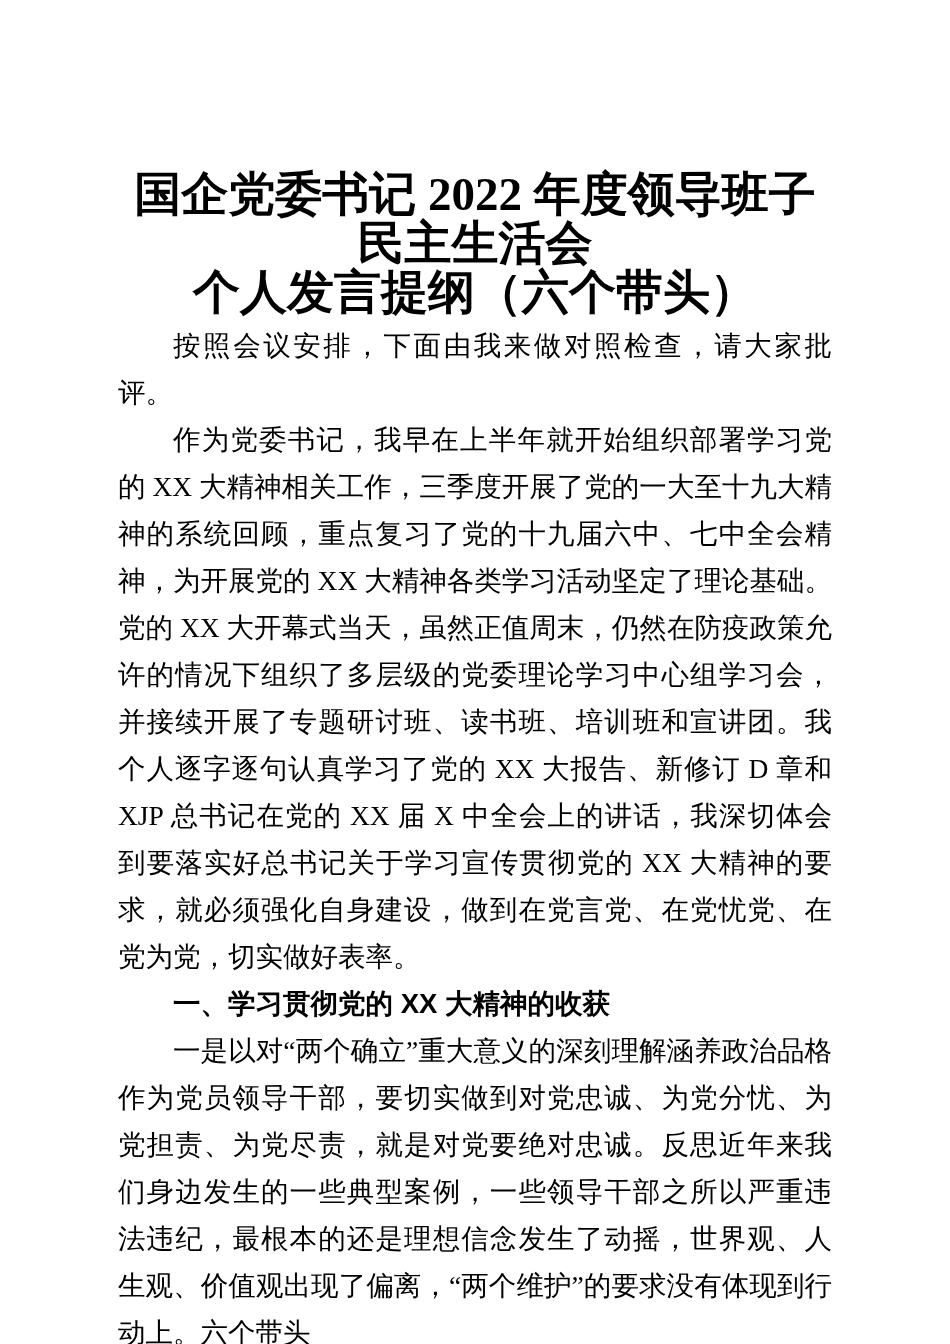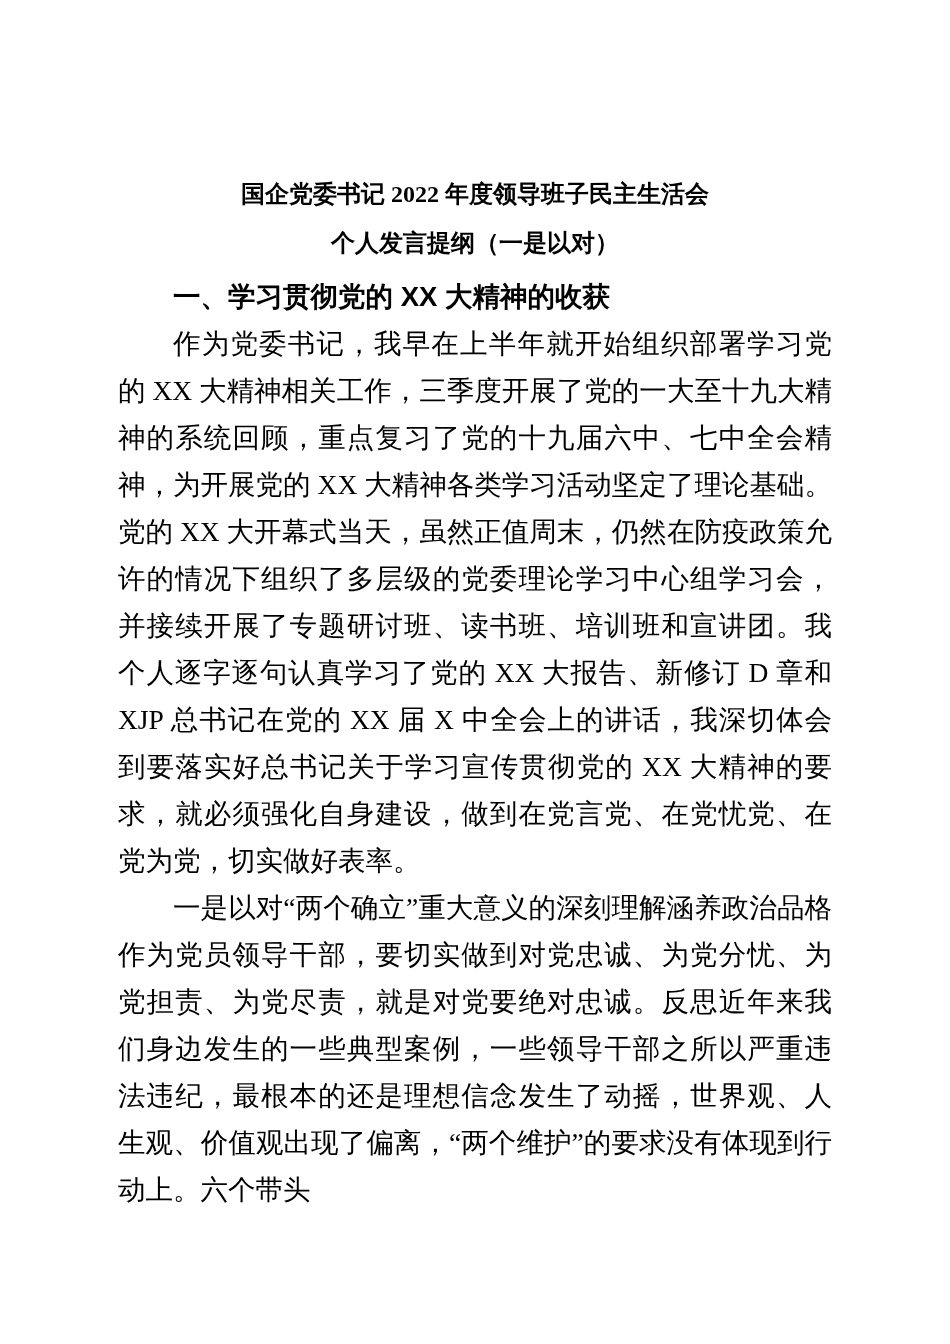--- a/index.html
+++ b/index.html
@@ -13,21 +13,21 @@
     height: 1344px;
     background: #ffffff;
     box-sizing: border-box;
     padding: 170px 118px 0 118px;
     overflow: hidden;
     color: #000000;
   }
   .doc-title {
     font-family: "Liberation Serif", "DejaVu Serif", serif;
     font-weight: bold;
-    font-size: 24px;
+    font-size: 47px;
     line-height: 49px;
     text-align: center;
     margin: 0 0 5px 0;
     color: #000000;
   }
   .doc-title .title-line {
     display: block;
   }
   .para {
     font-family: "Liberation Serif", "DejaVu Serif", serif;
@@ -44,23 +44,24 @@
     font-weight: bold;
   }
 </style>
 </head>
 <body>
 
 <div class="page">
 
   <h1 class="doc-title">
     <span class="title-line">国企党委书记 2022 年度领导班子民主生活会</span>
-    <span class="title-line">个人发言提纲（一是以对）</span>
+    <span class="title-line">个人发言提纲（六个带头）</span>
   </h1>
 
+  <p class="para">按照会议安排，下面由我来做对照检查，请大家批评。</p>
+
+  <p class="para">作为党委书记，我早在上半年就开始组织部署学习党的 XX 大精神相关工作，三季度开展了党的一大至十九大精神的系统回顾，重点复习了党的十九届六中、七中全会精神，为开展党的 XX 大精神各类学习活动坚定了理论基础。党的 XX 大开幕式当天，虽然正值周末，仍然在防疫政策允许的情况下组织了多层级的党委理论学习中心组学习会，并接续开展了专题研讨班、读书班、培训班和宣讲团。我个人逐字逐句认真学习了党的 XX 大报告、新修订 D 章和 XJP 总书记在党的 XX 届 X 中全会上的讲话，我深切体会到要落实好总书记关于学习宣传贯彻党的 XX 大精神的要求，就必须强化自身建设，做到在党言党、在党忧党、在党为党，切实做好表率。</p>
 
   <p class="para heading">一、学习贯彻党的 XX 大精神的收获</p>
-
-  <p class="para">作为党委书记，我早在上半年就开始组织部署学习党的 XX 大精神相关工作，三季度开展了党的一大至十九大精神的系统回顾，重点复习了党的十九届六中、七中全会精神，为开展党的 XX 大精神各类学习活动坚定了理论基础。党的 XX 大开幕式当天，虽然正值周末，仍然在防疫政策允许的情况下组织了多层级的党委理论学习中心组学习会，并接续开展了专题研讨班、读书班、培训班和宣讲团。我个人逐字逐句认真学习了党的 XX 大报告、新修订 D 章和 XJP 总书记在党的 XX 届 X 中全会上的讲话，我深切体会到要落实好总书记关于学习宣传贯彻党的 XX 大精神的要求，就必须强化自身建设，做到在党言党、在党忧党、在党为党，切实做好表率。</p>
 
   <p class="para">一是以对“两个确立”重大意义的深刻理解涵养政治品格作为党员领导干部，要切实做到对党忠诚、为党分忧、为党担责、为党尽责，就是对党要绝对忠诚。反思近年来我们身边发生的一些典型案例，一些领导干部之所以严重违法违纪，最根本的还是理想信念发生了动摇，世界观、人生观、价值观出现了偏离，“两个维护”的要求没有体现到行动上。六个带头</p>
 
 </div>
 
 </body></html>

